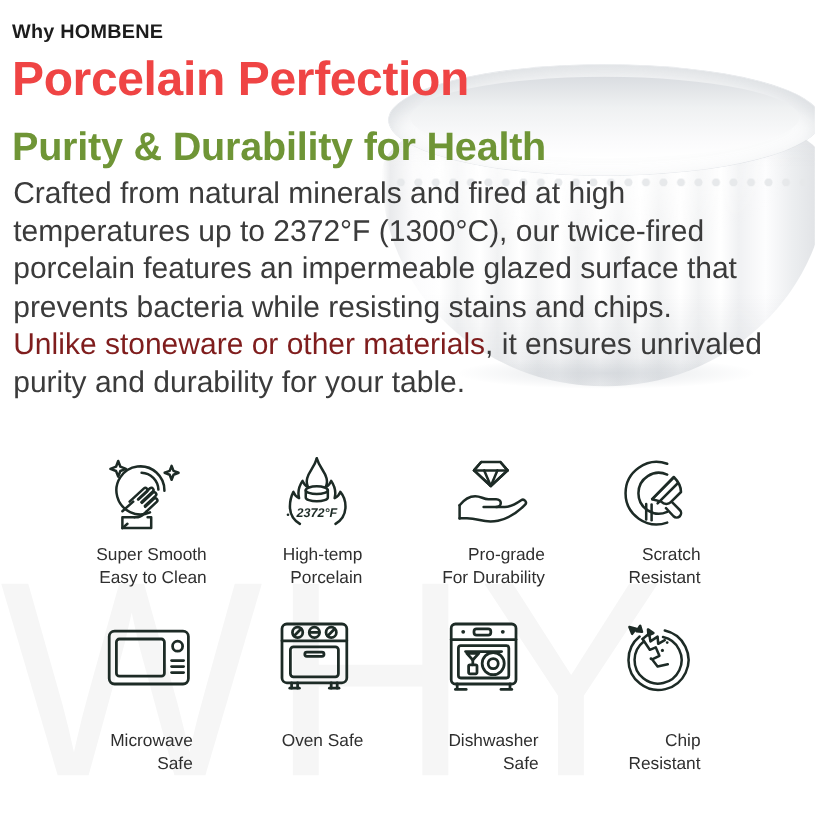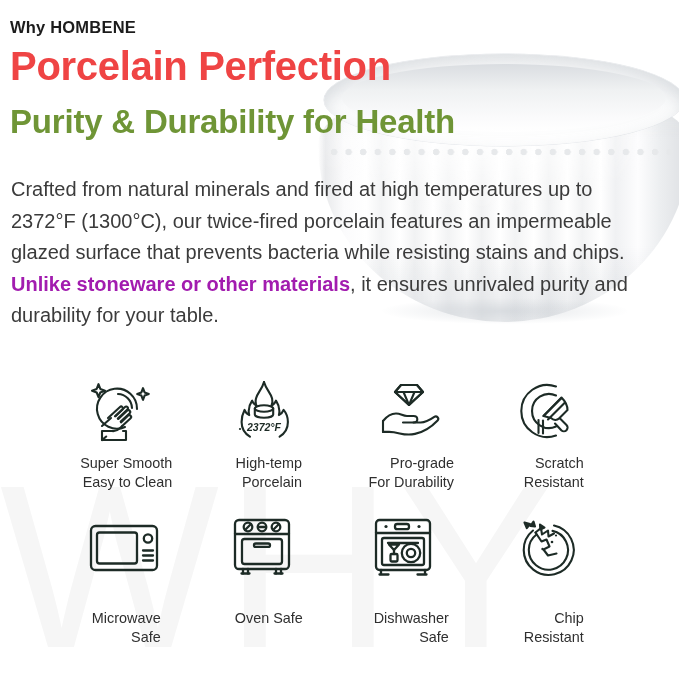--- a/index.html
+++ b/index.html
@@ -142,28 +142,28 @@
     left:10px; top:103px;
     font-size:33px;
     font-weight:700;
     letter-spacing:-.2px;
     color:#6f9536;
     white-space:nowrap;
   }
 
   .body-copy{
     position:absolute;
-    left:11px; top:174px;
+    left:11px; top:146px;
     width:632px;
-    font-size:20px;
+    font-size:25px;
     line-height:31.5px;
     color:#3b3b3b;
     font-weight:400;
   }
-  .body-copy .strong{ font-weight:700; color:#a21caf; }
+  .body-copy .strong{ font-weight:400; color:#7f1d1d; }
   .body-copy p{ margin:0; }
   .body-copy p + p{ margin-top:0; }
 
   
   .features{
     position:absolute;
     left:55px; top:375px;
     width:570px;
     display:grid;
     grid-template-columns:repeat(4,1fr);

